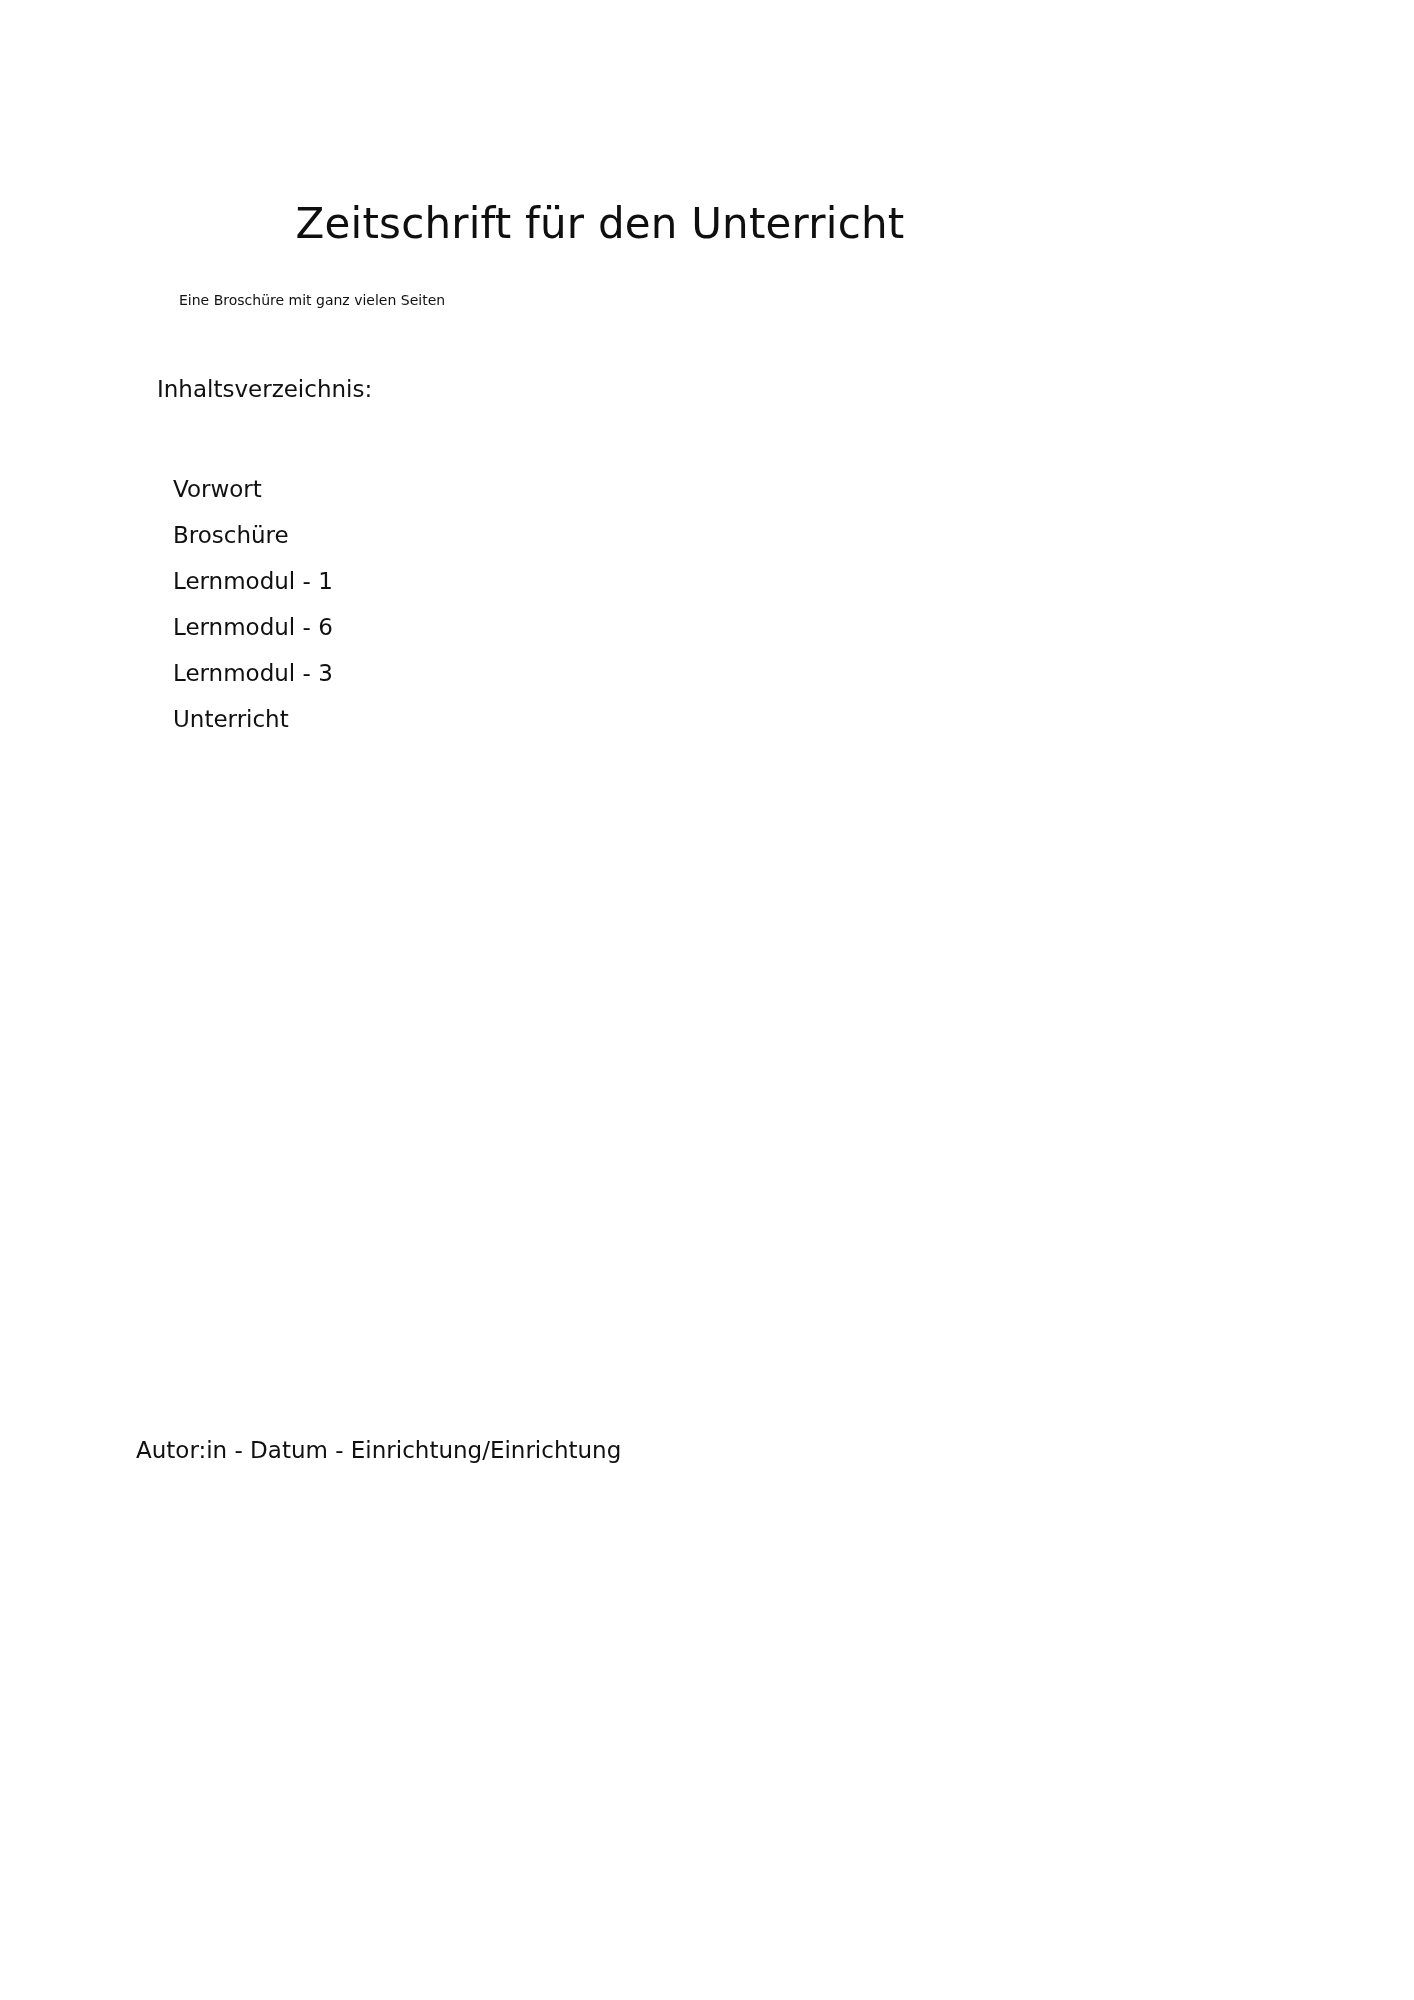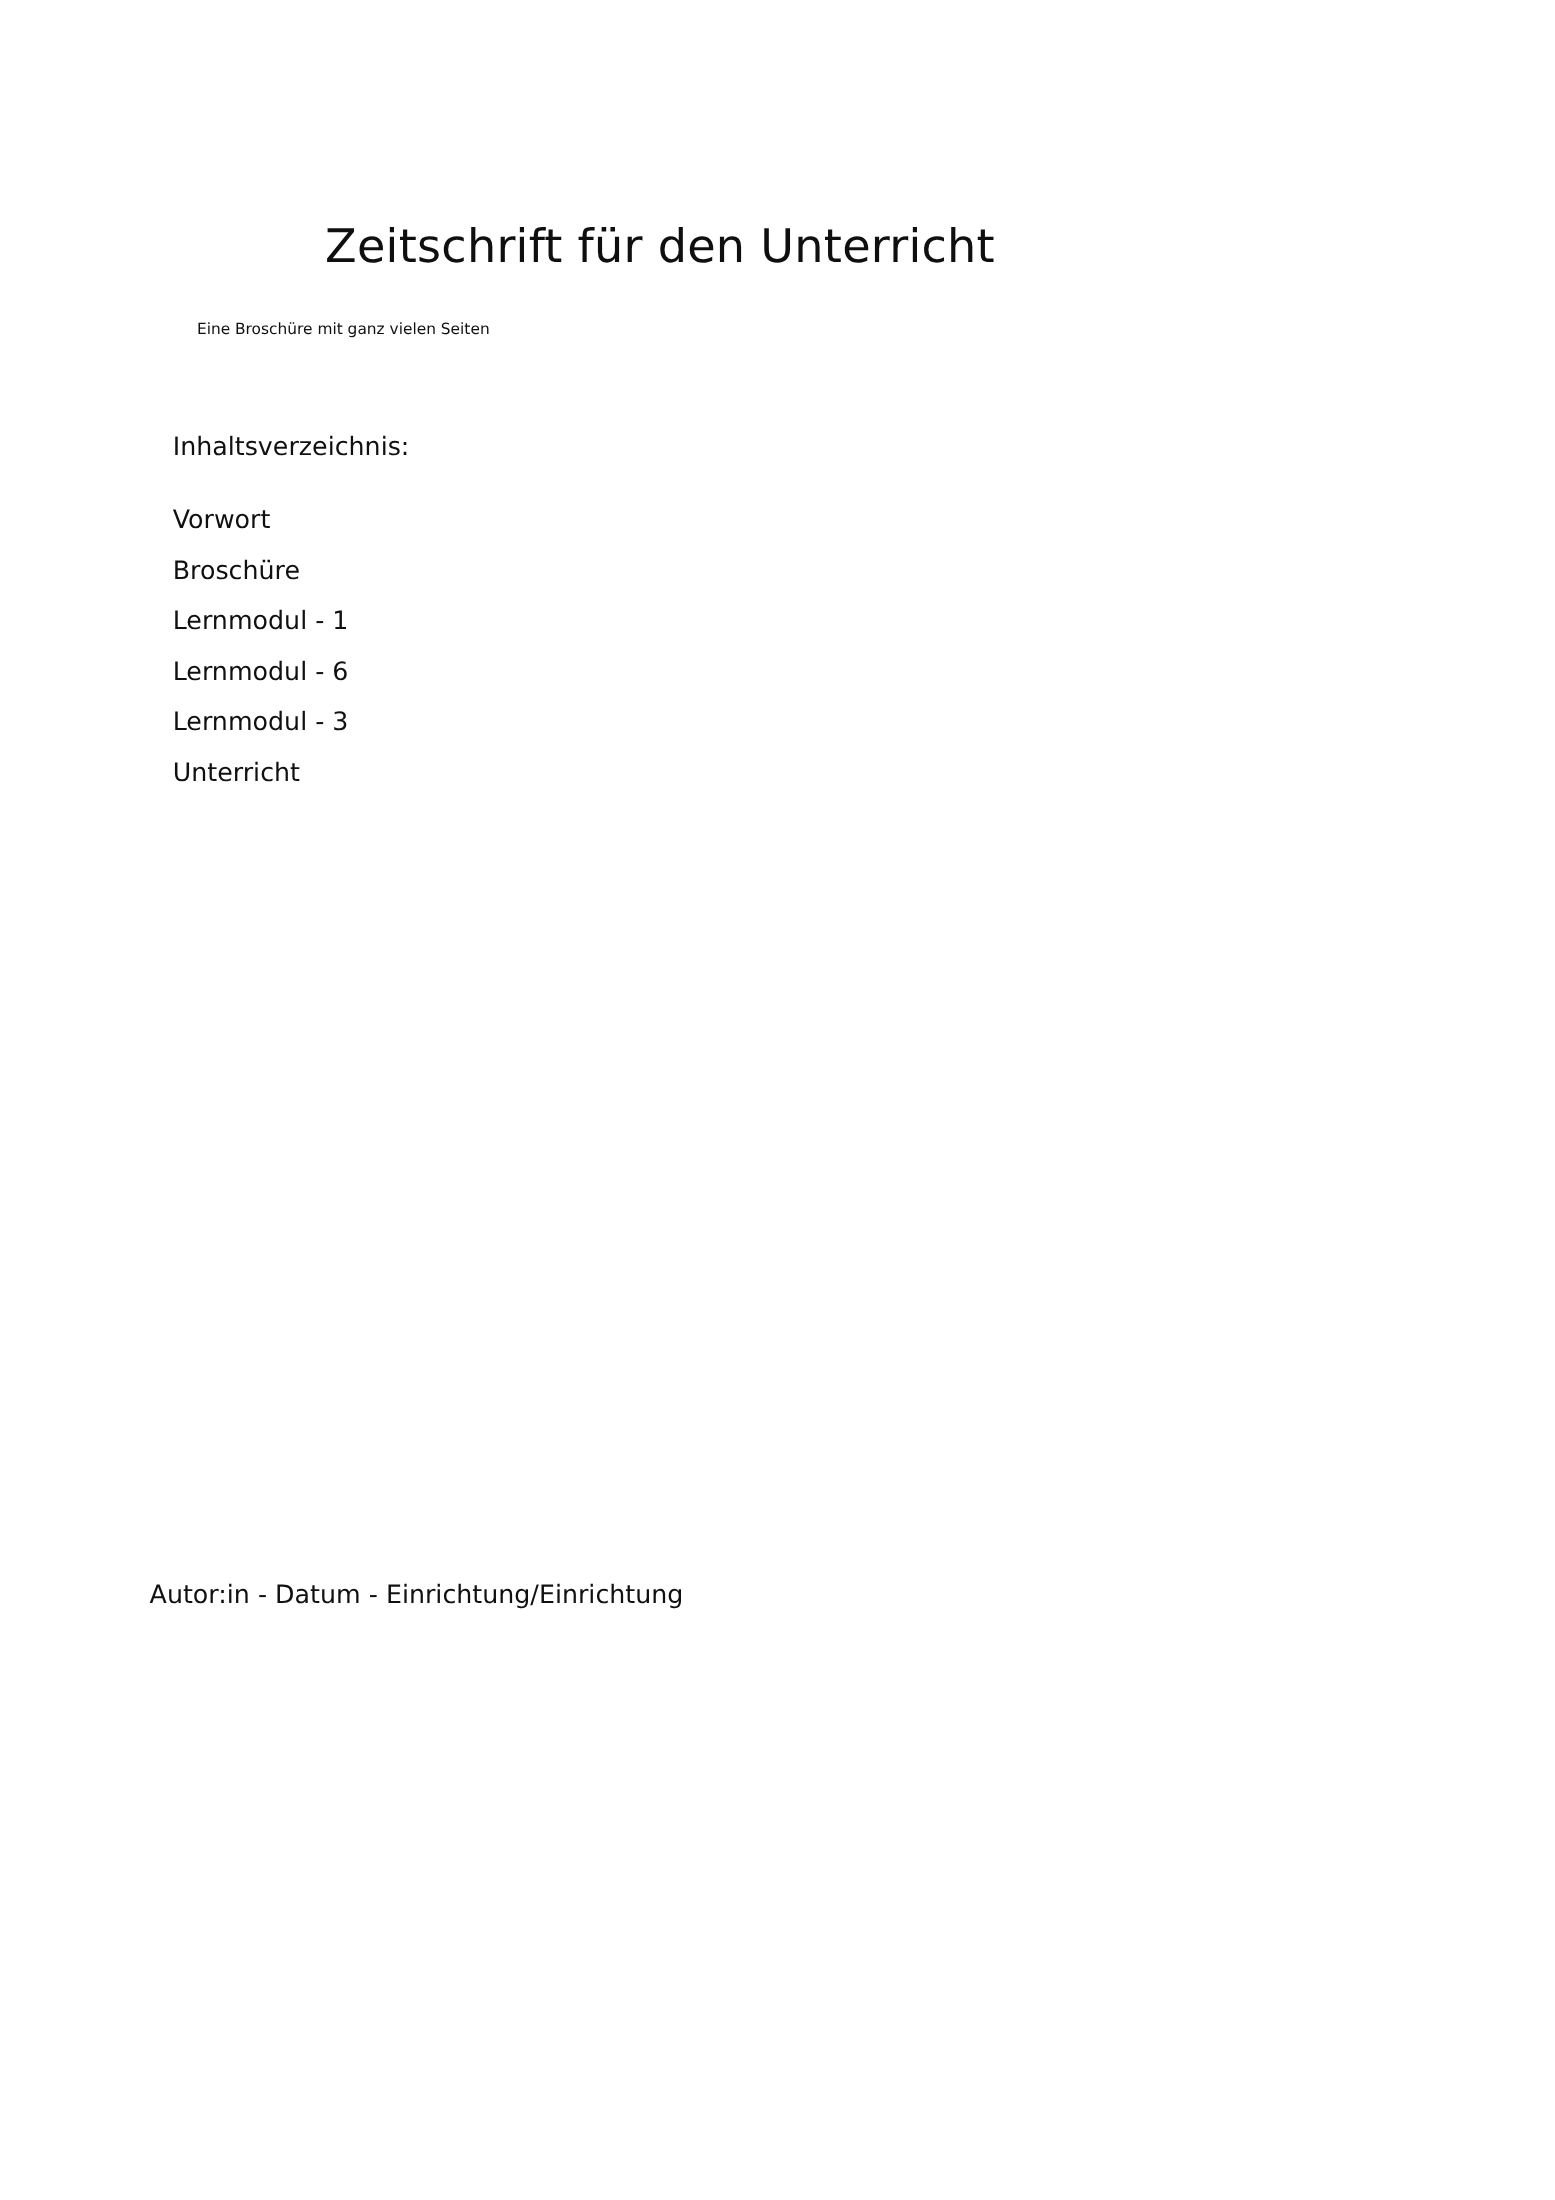--- a/index.html
+++ b/index.html
@@ -44,34 +44,34 @@
     left: 179px;
     font-size: 14px;
     font-weight: 400;
     line-height: 1.2;
     color: #101010;
   }
 
   
   .toc-heading {
     position: absolute;
-    top: 394px;
+    top: 376px;
     left: 157px;
     font-size: 23px;
     font-weight: 400;
     line-height: 1.2;
     color: #101010;
   }
 
   
   .toc-list {
     position: absolute;
     top: 450px;
     left: 157px;
-    margin: 0;
+    margin: 16px;
     padding: 0;
     list-style: none;
   }
   .toc-item {
     font-size: 23px;
     font-weight: 400;
     line-height: 46px;
     color: #101010;
     white-space: nowrap;
   }

